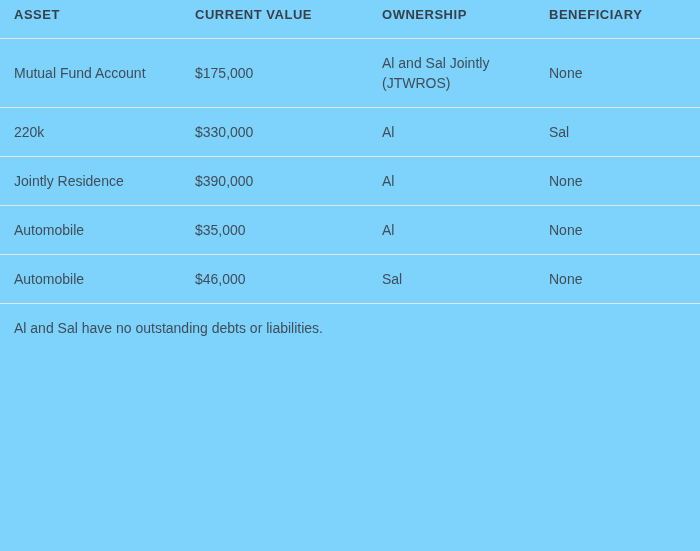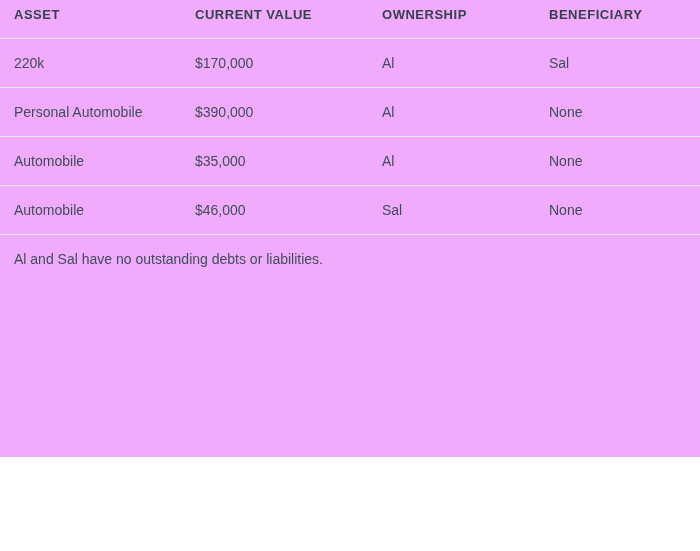--- a/index.html
+++ b/index.html
@@ -3,22 +3,22 @@
 <meta charset="utf-8">
 <style>
   html, body {
     margin: 0;
     padding: 0;
     background: #ffffff;
     font-family: "Liberation Sans", "DejaVu Sans", sans-serif;
   }
   .page {
     width: 700px;
-    height: 457px;
-    background: #f0abfc;
+    height: 551px;
+    background: #7dd3fc;
     box-sizing: border-box;
   }
   table.asset-table {
     width: 700px;
     border-collapse: collapse;
     table-layout: fixed;
   }
   table.asset-table col.c1 { width: 195px; }
   table.asset-table col.c2 { width: 187px; }
   table.asset-table col.c3 { width: 167px; }
@@ -69,27 +69,33 @@
     <thead>
       <tr>
         <th>ASSET</th>
         <th>CURRENT VALUE</th>
         <th>OWNERSHIP</th>
         <th>BENEFICIARY</th>
       </tr>
     </thead>
     <tbody>
         <tr>
+          <td>Mutual Fund Account</td>
+          <td>$175,000</td>
+          <td>Al and Sal Jointly (JTWROS)</td>
+          <td>None</td>
+        </tr>
+        <tr>
           <td>220k</td>
-          <td>$170,000</td>
+          <td>$330,000</td>
           <td>Al</td>
           <td>Sal</td>
         </tr>
         <tr>
-          <td>Personal Automobile</td>
+          <td>Jointly Residence</td>
           <td>$390,000</td>
           <td>Al</td>
           <td>None</td>
         </tr>
         <tr>
           <td>Automobile</td>
           <td>$35,000</td>
           <td>Al</td>
           <td>None</td>
         </tr>

